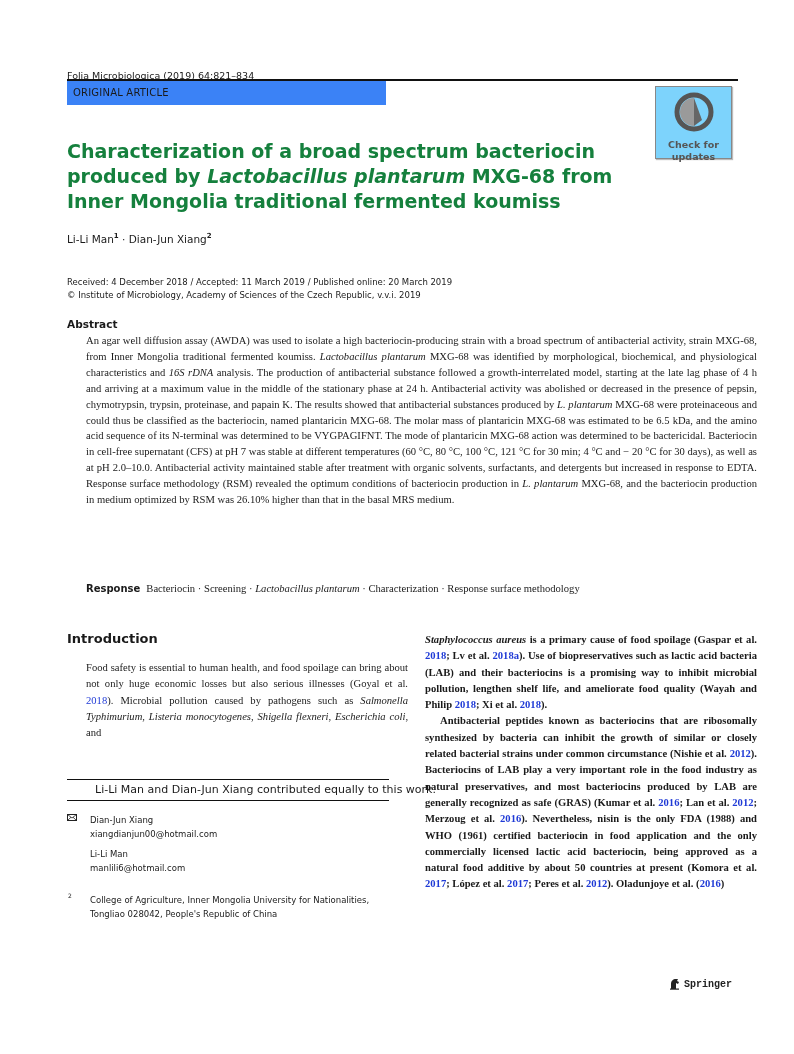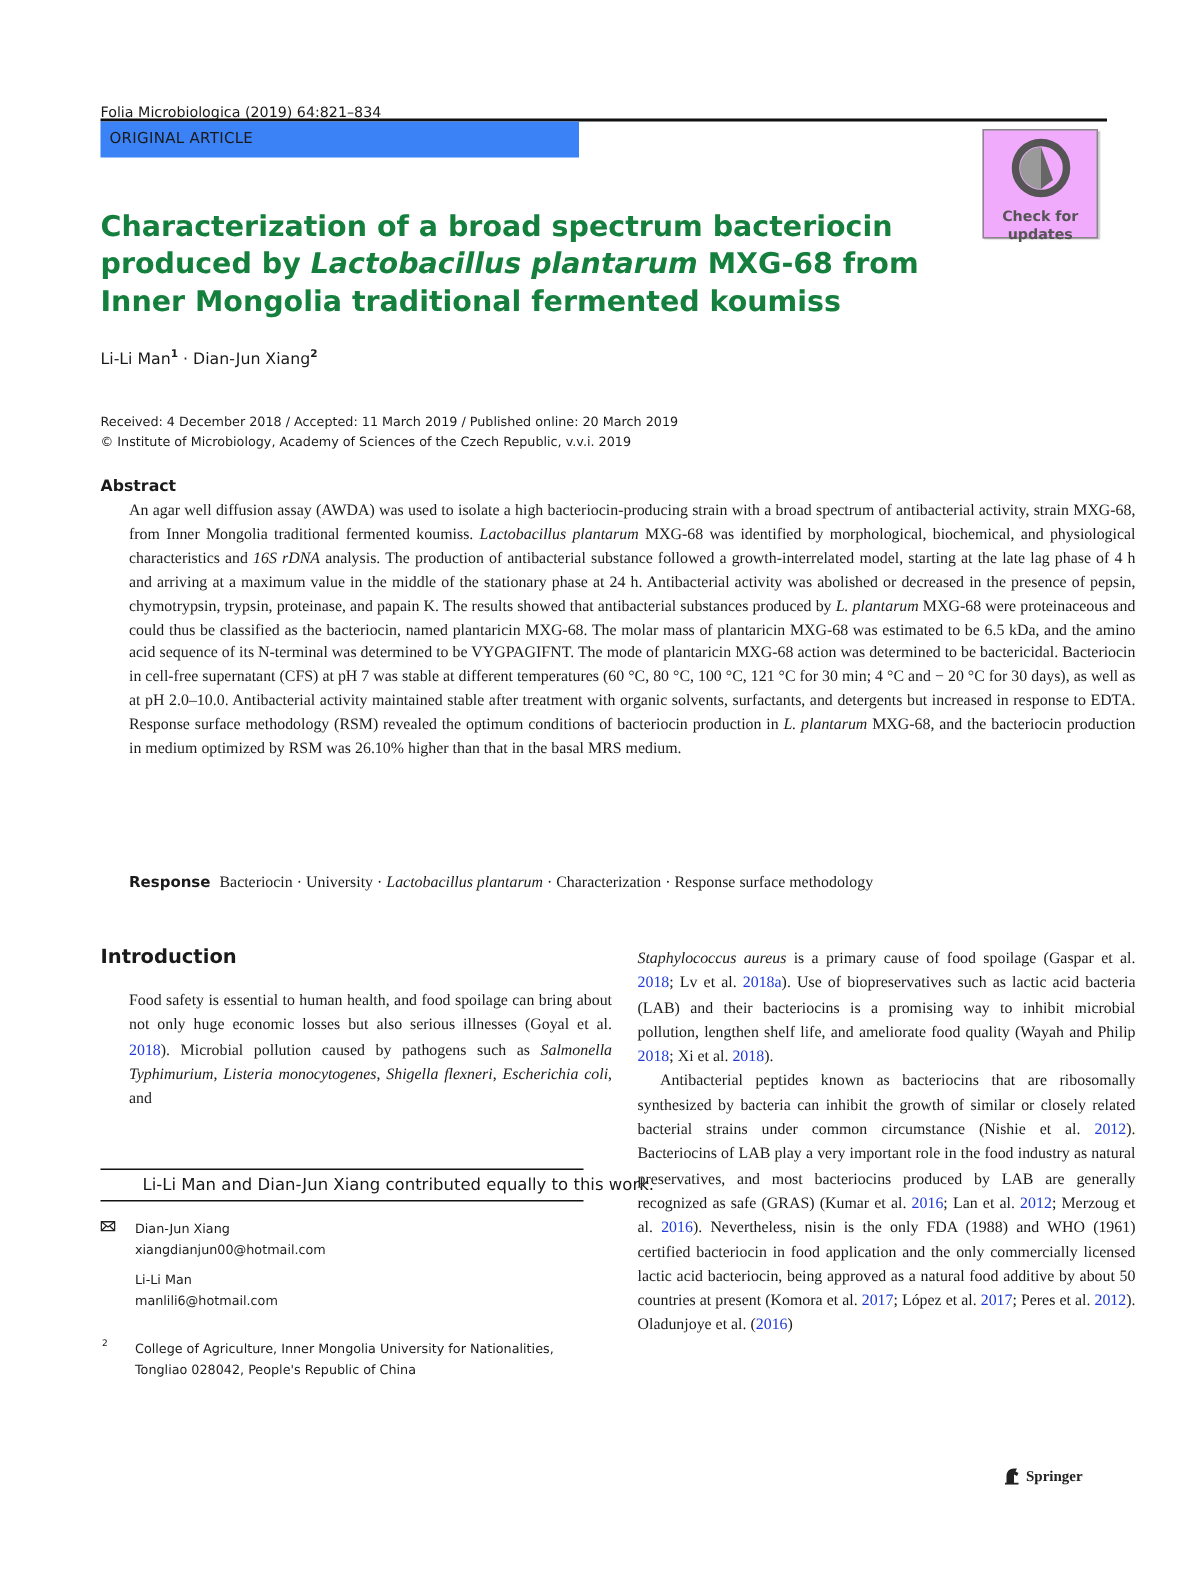--- a/index.html
+++ b/index.html
@@ -7,55 +7,55 @@
     .sans { font-family: "DejaVu Sans", sans-serif; }
     .serif { font-family: "Liberation Serif", serif; margin-left: 19px; }
     .abs { position: absolute; }
 
     #journal { left: 67px; top: 28px; font-size: 9.5px; line-height: 15px; margin-top: 40px; }
     #top-rule { left: 67px; top: 79px; width: 671px; height: 2px; background: #111; }
     #article-type { left: 67px; top: 81px; width: 319px; height: 24px; background: #3b82f6;
       font-size: 10px; line-height: 24px; padding-left: 6px; box-sizing: border-box; letter-spacing: 0.2px; }
 
     #check-updates { left: 655px; top: 86px; width: 77px; height: 73px; border: 1px solid #888;
-      box-sizing: border-box; background: #f0abfc; text-align: center; box-shadow: 1px 1px 1px #bbb; }
+      box-sizing: border-box; background: #7dd3fc; text-align: center; box-shadow: 1px 1px 1px #bbb; }
     #check-updates .label { font-size: 9.5px; font-weight: bold; line-height: 10px; color: #555; margin-top: 2px; }
 
     #title { left: 67px; top: 139px; width: 600px; font-size: 19px; font-weight: bold; line-height: 25px; color: #15803d; }
     #authors { left: 67px; top: 232px; font-size: 10.5px; }
     #authors sup { font-size: 7px; font-weight: bold; }
 
     #dates { left: 67px; top: 276px; font-size: 8.5px; line-height: 13px; }
 
     #abstract-heading { left: 67px; top: 318px; font-size: 10.5px; font-weight: bold; }
     #abstract-text { left: 67px; top: 333px; width: 671px; font-size: 10.6px; line-height: 15.9px; text-align: justify; }
 
     #keywords { left: 67px; top: 583px; width: 671px; font-size: 10.6px; }
     #keywords .kwlabel { font-family: "DejaVu Sans", sans-serif; font-size: 10px; font-weight: bold; margin-right: 6px; }
 
     #intro-heading { left: 67px; top: 631px; font-size: 13px; font-weight: bold; }
     #intro-left { left: 67px; top: 660px; width: 322px; font-size: 10.6px; line-height: 16.3px; text-align: justify; }
     #intro-right { left: 406px; top: 632px; width: 332px; font-size: 10.6px; line-height: 16.3px; text-align: justify; }
-    #intro-right p { margin: 0; }
+    #intro-right p { margin: 0; font-weight: bold; }
     #intro-right p.indent { text-indent: 15px; }
     .ref { color: #1f3ad6; }
 
     #fn-rule-top { left: 67px; top: 779px; width: 322px; height: 1px; background: #111; }
     #fn-note { left: 67px; top: 783px; font-size: 11px; margin-left: 28px; }
     #fn-rule-bot { left: 67px; top: 800px; width: 322px; height: 1px; background: #111; }
 
     #contacts { left: 67px; top: 813px; font-size: 8.5px; line-height: 14px; }
     .contact { position: relative; padding-left: 23px; margin-bottom: 6px; }
     .contact .mail { position: absolute; left: 0; top: 1px; width: 10px; height: 7px; }
 
     #affils { left: 67px; top: 893px; width: 322px; font-size: 8.5px; line-height: 14px; }
     .affil { position: relative; padding-left: 23px; margin-bottom: 6px; }
     .affil sup { position: absolute; left: 1px; top: -4px; font-size: 6px; }
 
-    #publisher { left: 650px; top: 978px; font-size: 10px; font-weight: bold; display: flex; align-items: center; gap: 3px; color: #222; }
+    #publisher { left: 650px; top: 978px; font-size: 10px; font-weight: bold; display: flex; align-items: center; gap: 3px; color: #222; font-family: Liberation Mono, monospace; }
   </style>
 </head>
 <body>
 
 <div id="journal" class="abs sans">
   <div>Folia Microbiologica (2019) 64:821–834</div>
   <div>https://doi.org/10.1007/s12223-019-00697-0</div>
 </div>
 <div id="top-rule" class="abs"></div>
 <div id="article-type" class="abs sans">ORIGINAL ARTICLE</div>
@@ -82,21 +82,21 @@
   <div>Received: 4 December 2018 / Accepted: 11 March 2019 / Published online: 20 March 2019</div>
   <div>© Institute of Microbiology, Academy of Sciences of the Czech Republic, v.v.i. 2019</div>
 </div>
 
 <div id="abstract-heading" class="abs sans">Abstract</div>
 <div id="abstract-text" class="abs serif">
   <span>An agar well diffusion assay (AWDA) was used to isolate a high bacteriocin-producing strain with a broad spectrum of antibacterial activity, strain MXG-68, from Inner Mongolia traditional fermented koumiss. </span><i>Lactobacillus plantarum</i><span> MXG-68 was identified by morphological, biochemical, and physiological characteristics and </span><i>16S rDNA</i><span> analysis. The production of antibacterial substance followed a growth-interrelated model, starting at the late lag phase of 4 h and arriving at a maximum value in the middle of the stationary phase at 24 h. Antibacterial activity was abolished or decreased in the presence of pepsin, chymotrypsin, trypsin, proteinase, and papain K. The results showed that antibacterial substances produced by </span><i>L. plantarum</i><span> MXG-68 were proteinaceous and could thus be classified as the bacteriocin, named plantaricin MXG-68. The molar mass of plantaricin MXG-68 was estimated to be 6.5 kDa, and the amino acid sequence of its N-terminal was determined to be VYGPAGIFNT. The mode of plantaricin MXG-68 action was determined to be bactericidal. Bacteriocin in cell-free supernatant (CFS) at pH 7 was stable at different temperatures (60 °C, 80 °C, 100 °C, 121 °C for 30 min; 4 °C and − 20 °C for 30 days), as well as at pH 2.0–10.0. Antibacterial activity maintained stable after treatment with organic solvents, surfactants, and detergents but increased in response to EDTA. Response surface methodology (RSM) revealed the optimum conditions of bacteriocin production in </span><i>L. plantarum</i><span> MXG-68, and the bacteriocin production in medium optimized by RSM was 26.10% higher than that in the basal MRS medium.</span>
 </div>
 
 <div id="keywords" class="abs serif">
-  <span class="kwlabel">Response</span><span>Bacteriocin</span><span> · </span><span>University</span><span> · </span><i>Lactobacillus plantarum</i><span> · </span><span>Characterization</span><span> · </span><span>Response surface methodology</span>
+  <span class="kwlabel">Response</span><span>Bacteriocin</span><span> · </span><span>Screening</span><span> · </span><i>Lactobacillus plantarum</i><span> · </span><span>Characterization</span><span> · </span><span>Response surface methodology</span>
 </div>
 
 <div id="intro-heading" class="abs sans">Introduction</div>
 
 <div id="intro-left" class="abs serif">
   <span>Food safety is essential to human health, and food spoilage can bring about not only huge economic losses but also serious illnesses (Goyal et al. </span><span class="ref">2018</span><span>). Microbial pollution caused by pathogens such as </span><i>Salmonella Typhimurium</i><span>, </span><i>Listeria monocytogenes</i><span>, </span><i>Shigella flexneri</i><span>, </span><i>Escherichia coli</i><span>, and</span>
 </div>
 
 <div id="intro-right" class="abs serif">
   <p>

